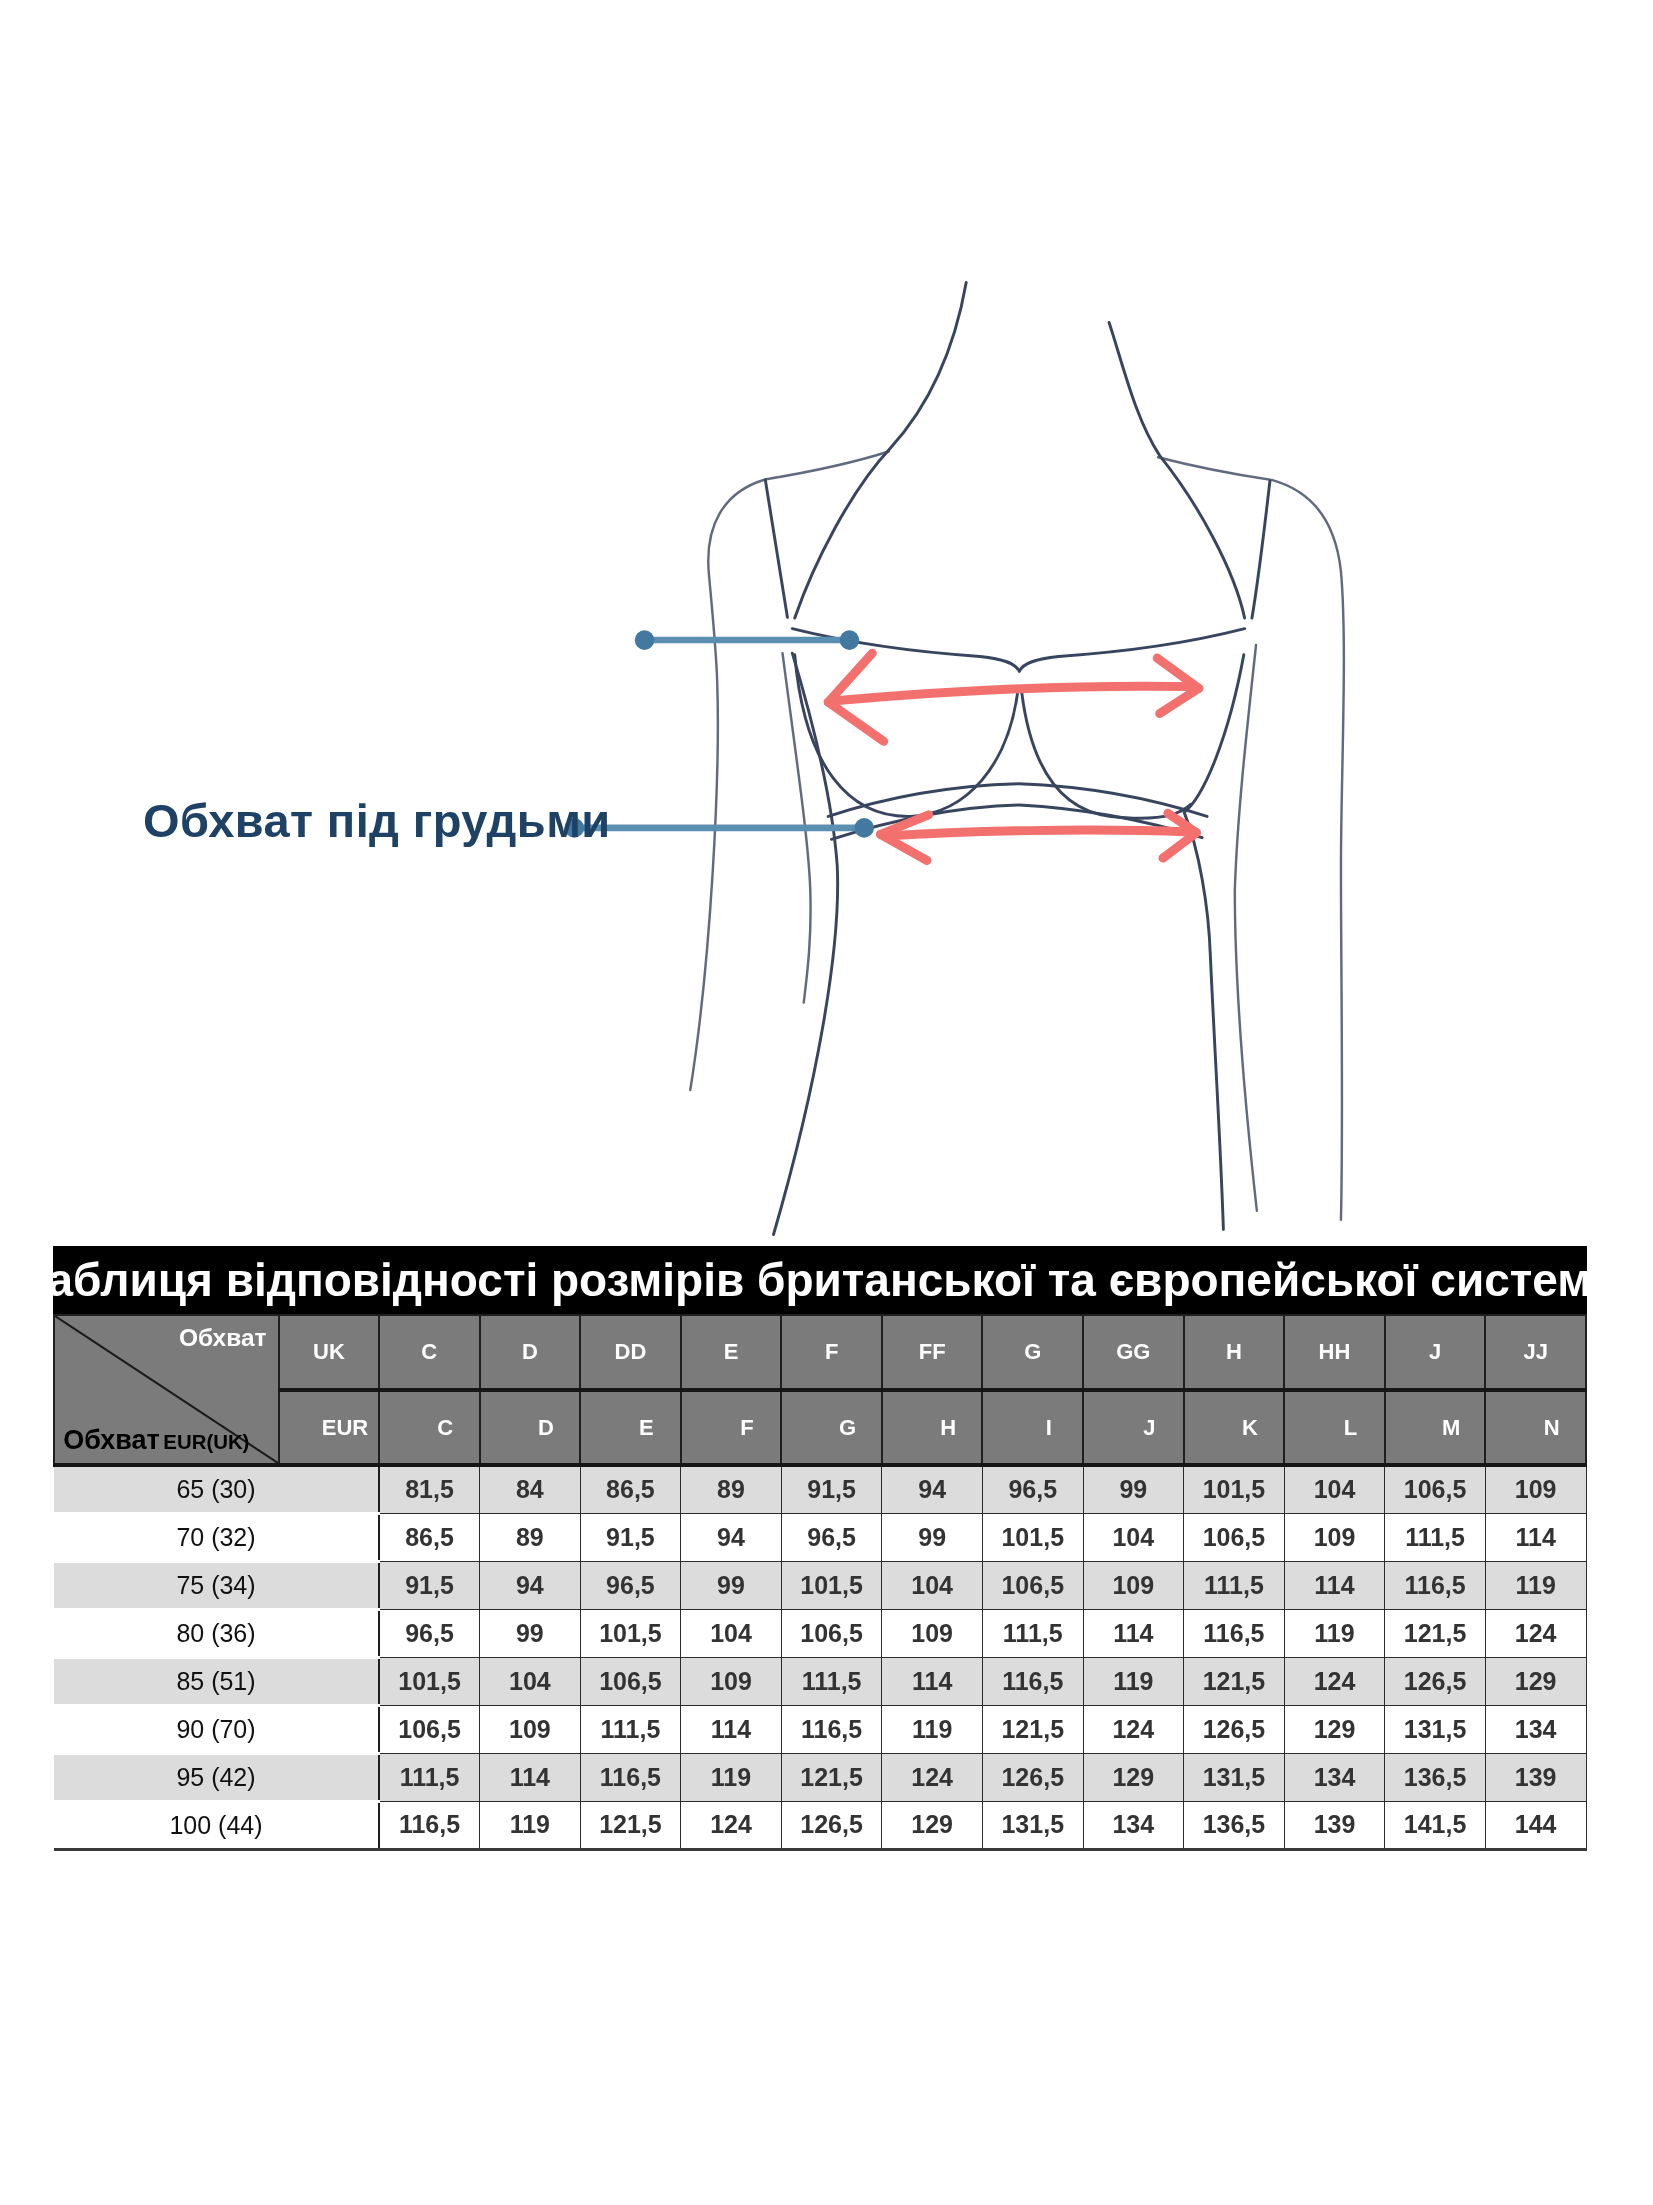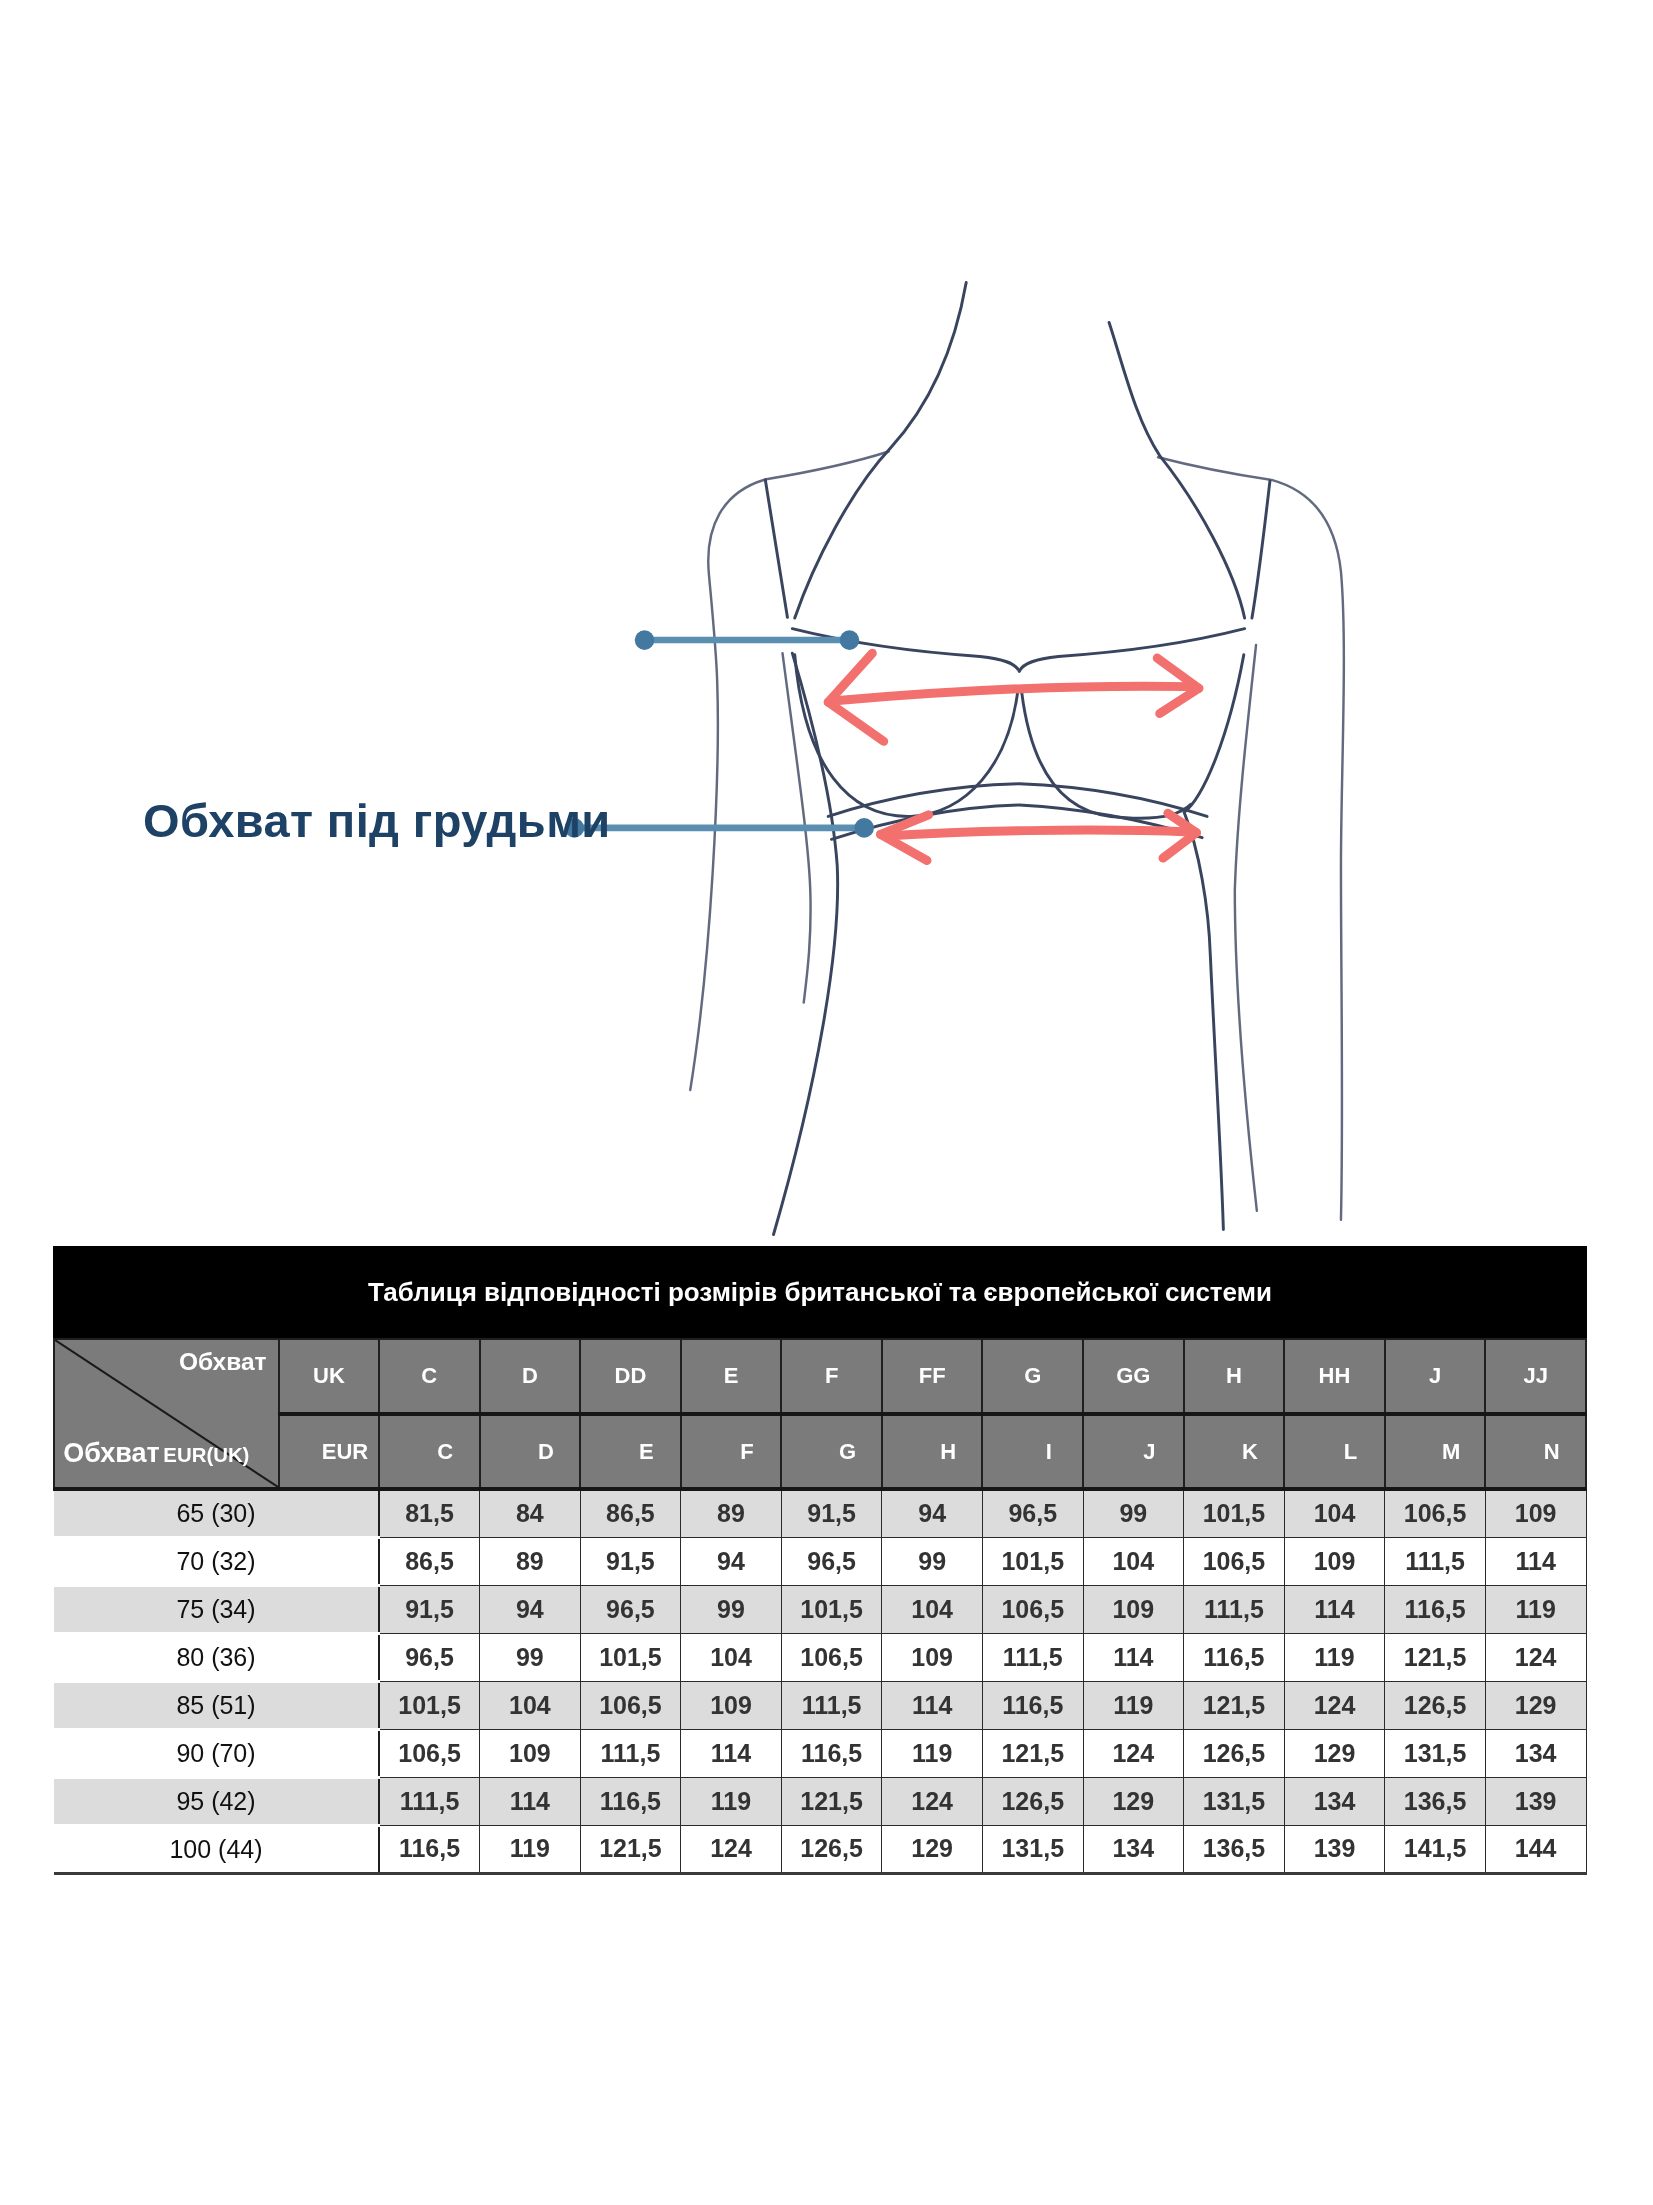--- a/index.html
+++ b/index.html
@@ -16,43 +16,43 @@
   .conn-dot{fill:var(--dot,#4379a1);}
   .diag-label{
     position:absolute;color:var(--label_text,#1e4265);font-size:47px;font-weight:600;
     line-height:57px;text-align:right;white-space:nowrap;letter-spacing:0.4px;
   }
   .bust-label{left:286px;top:600px;width:335px;}
   .underbust-label{left:143px;top:792px;width:417px;}
   
   .tablewrap{position:absolute;left:53px;top:1246px;width:1534px;}
   .tbl-title{
-    height:92px;background:var(--title_bg,#000);color:#fff;display:flex;
-    align-items:center;justify-content:center;font-size:26px;font-weight:600;
+    height:68px;background:var(--title_bg,#000);color:#fff;display:flex;
+    align-items:center;justify-content:center;font-size:46px;font-weight:600;
     white-space:nowrap;
   }
   table.size{border-collapse:collapse;table-layout:fixed;width:1534px;}
   thead tr{height:75px;}
   tbody tr{height:48px;}
   th.hcell{
     background:var(--header_bg,#7b7b7b);color:#fff;border:2.5px solid #1f1f1f;
     font-size:22px;font-weight:bold;text-align:center;vertical-align:middle;padding:0;
   }
   tr.hr1 th.hcell{border-bottom:4.1px solid #161616;}
   tr.hr2 th.hcell{border-bottom:4.1px solid #161616;padding-left:32px;}
   th.diag{
     background:var(--header_bg,#7b7b7b);position:relative;padding:0;
     border:2.5px solid #1f1f1f;border-bottom:4.1px solid #161616;
   }
   th.diag .dline{position:absolute;left:0;top:0;width:100%;height:100%;}
   .corner-tr{
     position:absolute;top:8.2px;right:11.4px;color:#fff;font-size:24.5px;font-weight:bold;
   }
   .corner-bl{
-    position:absolute;bottom:18px;left:8.2px;color:#ffffff;font-weight:bold;white-space:nowrap;
+    position:absolute;bottom:7px;left:8.2px;color:#000000;font-weight:bold;white-space:nowrap;
   }
   .corner-bl .big{font-size:27px;}
   .corner-bl .small{font-size:20.4px;}
   td.rowlabel{
     border:none;border-top:3.3px solid #fff;border-right:2.5px solid #1f1f1f;
     text-align:center;vertical-align:middle;font-size:25px;color:#111;padding:0;margin-left:36px;
   }
   td.val{
     border:1.6px solid #2b2b2b;text-align:center;vertical-align:middle;
     font-size:25px;font-weight:bold;color:#333;padding:0;

